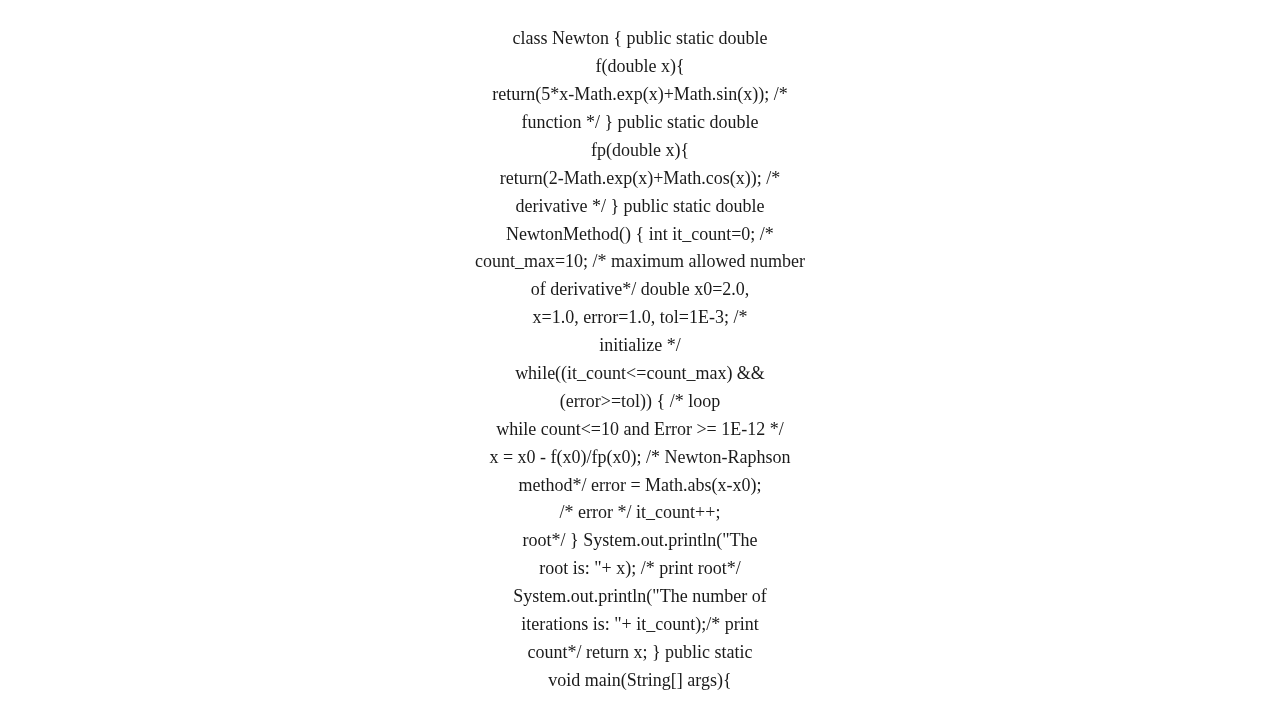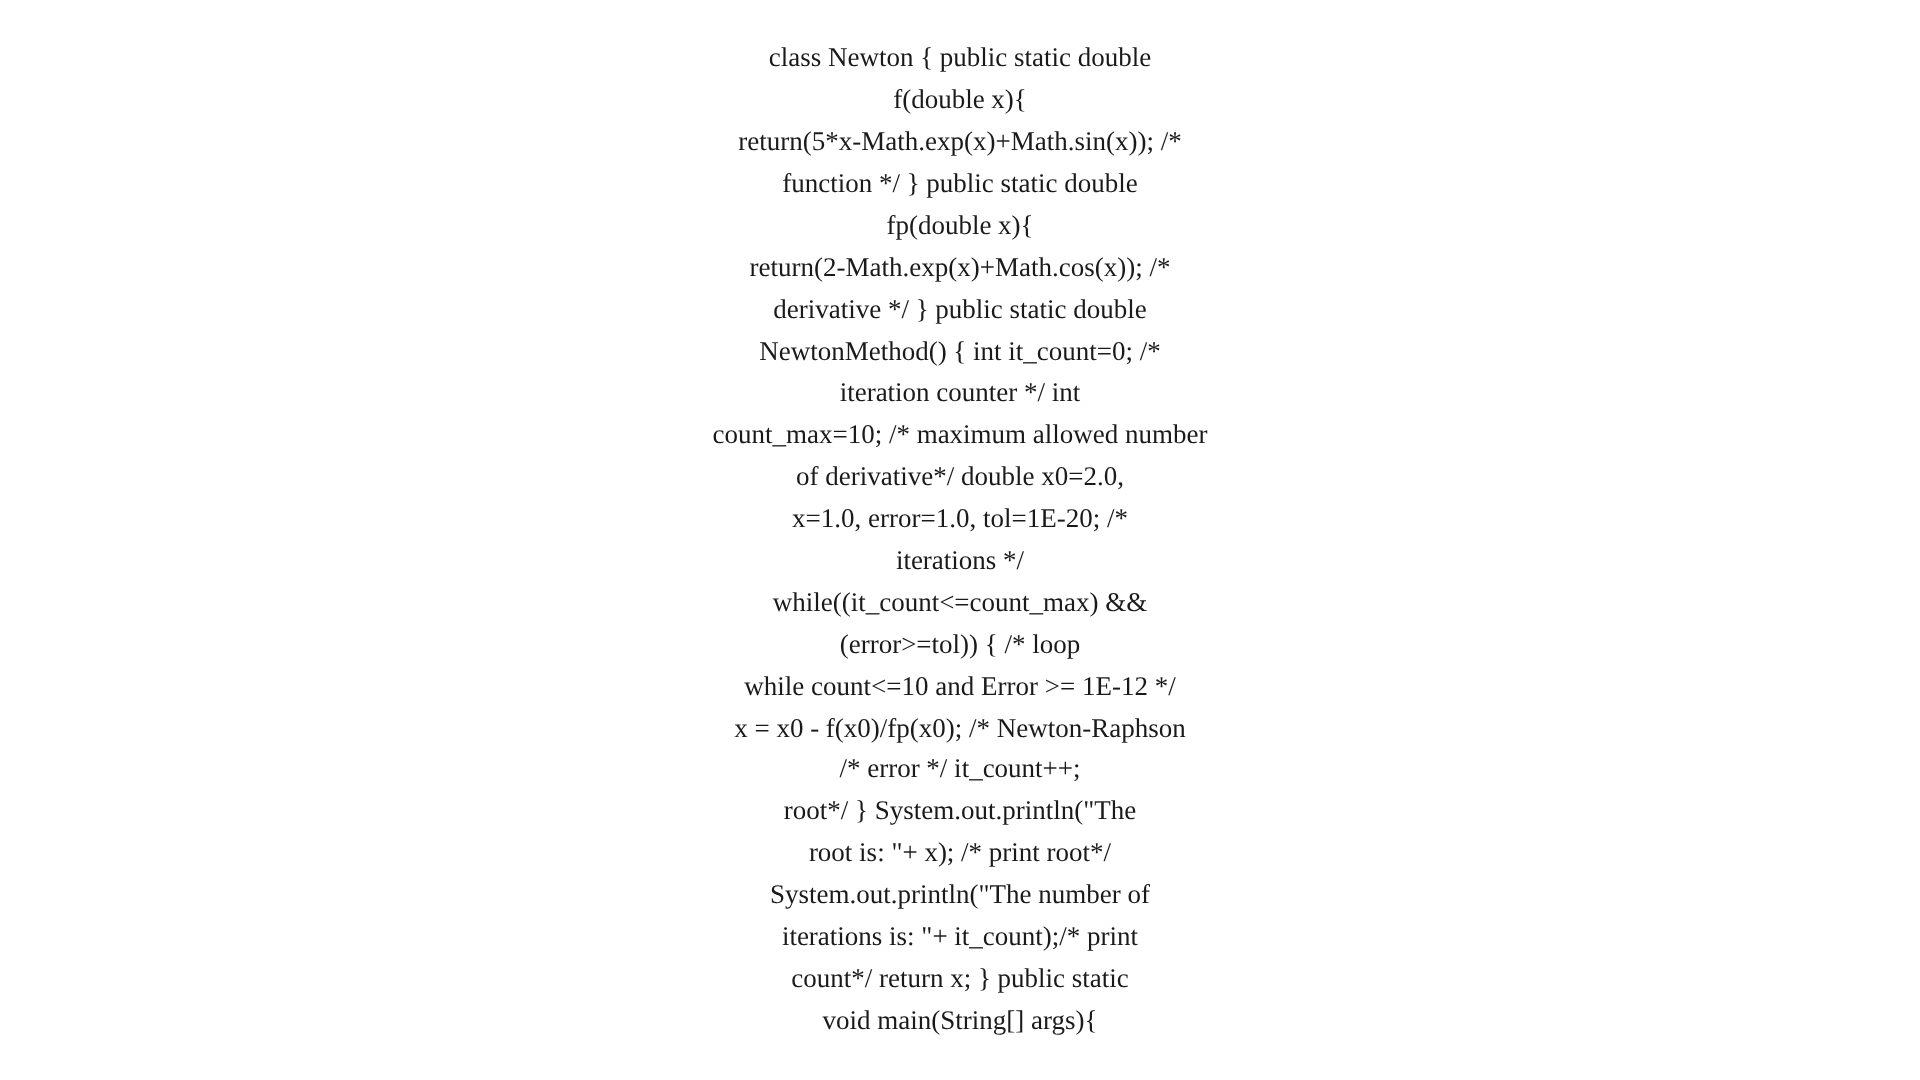--- a/index.html
+++ b/index.html
@@ -40,29 +40,29 @@
 <div class="content-block">
   <div class="code-text" id="code-display">
       <div>class Newton { public static double</div>
       <div>f(double x){</div>
       <div>return(5*x-Math.exp(x)+Math.sin(x)); /*</div>
       <div>function */ } public static double</div>
       <div>fp(double x){</div>
       <div>return(2-Math.exp(x)+Math.cos(x)); /*</div>
       <div>derivative */ }  public static double</div>
       <div>NewtonMethod() {     int it_count=0; /*</div>
-      <div>iteration counter */     int</div>
       <div>count_max=10; /* maximum allowed number</div>
       <div>of derivative*/     double x0=2.0,</div>
-      <div>x=1.0, error=1.0, tol=1E-20; /*</div>
-      <div>iterations */</div>
+      <div>x=1.0, error=1.0, tol=1E-3; /*</div>
+      <div>initialize */</div>
       <div>while((it_count&lt;=count_max) &amp;&amp;</div>
       <div>(error&gt;=tol))     {        /* loop</div>
       <div>while count&lt;=10 and Error &gt;= 1E-12 */</div>
       <div>x = x0 - f(x0)/fp(x0); /* Newton-Raphson</div>
+      <div>method*/         error = Math.abs(x-x0);</div>
       <div>/* error  */        it_count++;</div>
       <div>root*/     }     System.out.println("The</div>
       <div>root is: "+ x); /* print root*/</div>
       <div>System.out.println("The number of</div>
       <div>iterations is: "+ it_count);/* print</div>
       <div>count*/     return x; } public static</div>
       <div>void main(String[] args){</div>
     </div>
 </div>
 

